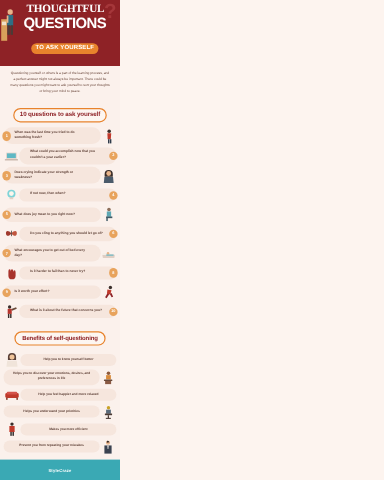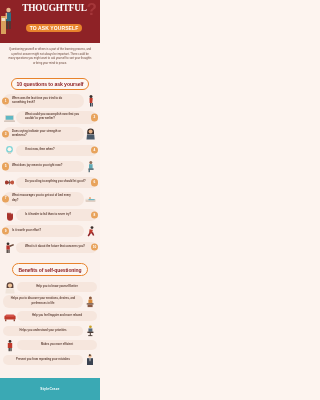--- a/index.html
+++ b/index.html
@@ -160,20 +160,21 @@
     <svg class="hdr-person" viewBox="0 0 15 30">
       <rect x="0" y="12" width="5" height="18" fill="#d9a05b"></rect>
       <rect x="0.6" y="14" width="3.6" height="3" fill="#f0e0c8"></rect>
       <circle cx="7.5" cy="6" r="2.2" fill="#e8b48a"></circle>
       <path d="M5 8.5 h5 v9 h-5 z" fill="#2e6f84"></path>
       <rect x="5.2" y="17" width="2" height="8" fill="#4a3b36"></rect>
       <rect x="7.8" y="17" width="2" height="8" fill="#4a3b36"></rect>
       <rect x="4.6" y="9" width="1.4" height="6" fill="#e8b48a"></rect>
     </svg>
     <div class="title1">THOUGHTFUL</div>
+    <div class="title2">QUESTIONS</div>
     <div class="title3-wrap">
       <span class="title3">TO ASK YOURSELF</span>
     </div>
   </div>
 
   <div class="intro">Questioning yourself or others is a part of the learning process, and a perfect answer might not always be important. There could be many questions you might want to ask yourself to sort your thoughts or bring your mind to peace.</div>
 
   <div class="pill-wrap">
     <span class="pill">10 questions to ask yourself</span>
   </div>

